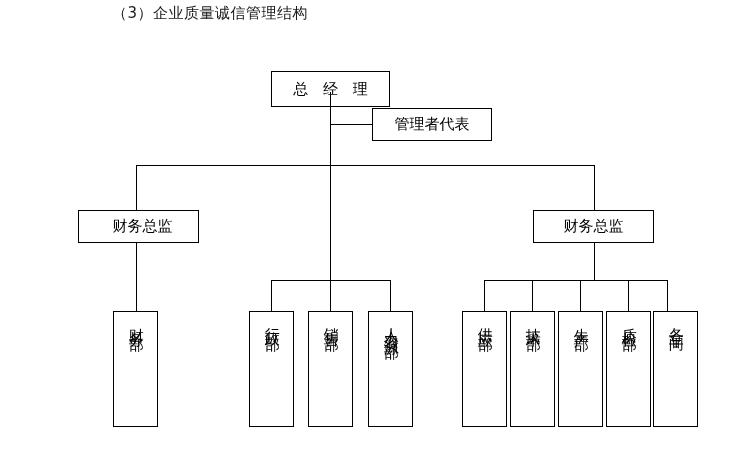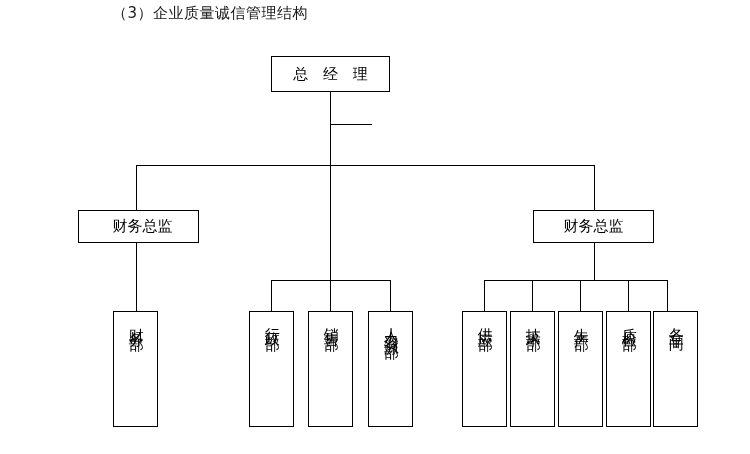--- a/index.html
+++ b/index.html
@@ -44,20 +44,21 @@
     z-index: 3;
   }
   .node.horiz {
     font-size: 15px;
     letter-spacing: 0px;
     white-space: nowrap;
   }
   .node.spaced {
     letter-spacing: 5px;
     text-indent: 5px;
+    margin-top: 15px;
   }
   .node.vert {
     font-size: 15px;
     line-height: 1.55;
     padding-top: 4px;
     align-items: flex-start;
     justify-content: center;
   }
   .node.vert .vtext {
     display: block;
@@ -103,20 +104,21 @@
   <div class="line v" style="left:594px; top:242px; height:38px;"></div>
   <div class="line h" style="left:484px; top:280px; width:183px;"></div>
   <div class="line v" style="left:484px; top:280px; height:31px;"></div>
   <div class="line v" style="left:532px; top:280px; height:31px;"></div>
   <div class="line v" style="left:580px; top:280px; height:31px;"></div>
   <div class="line v" style="left:628px; top:280px; height:31px;"></div>
   <div class="line v" style="left:667px; top:280px; height:31px;"></div>
 
   <div class="node horiz spaced" style="left:271px; top:56px; width:119px; height:36px;">总 经 理</div>
 
+  <div class="node horiz" style="left:372px; top:108px; width:120px; height:33px;">管理者代表</div>
 
   <div class="node horiz" style="left:78px; top:210px; width:121px; height:33px;padding-left:8px;">财务总监</div>
 
   <div class="node horiz" style="left:533px; top:210px; width:121px; height:33px;">财务总监</div>
 
   <div class="node vert" style="left:113px; top:311px; width:45px; height:116px;">
     <span class="vtext">财务部</span>
   </div>
 
   <div class="node vert" style="left:249px; top:311px; width:45px; height:116px;">

